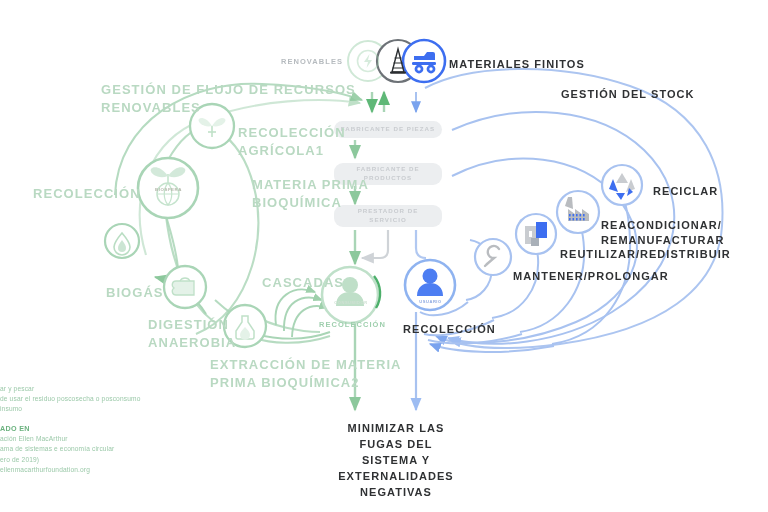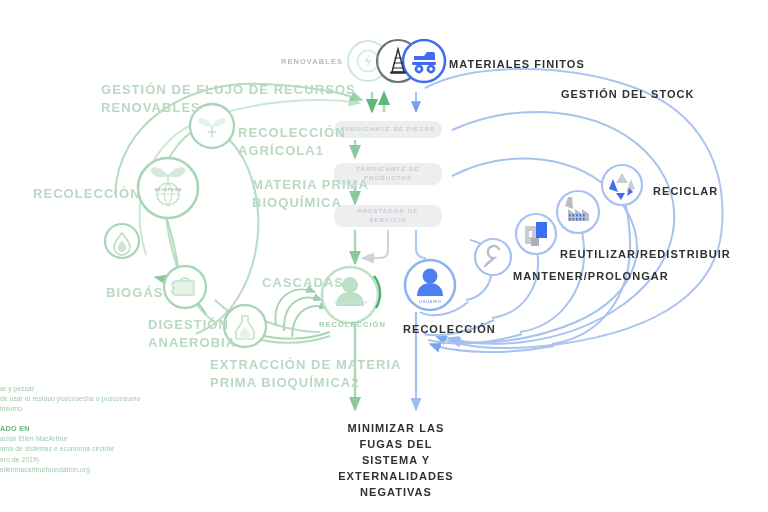--- a/index.html
+++ b/index.html
@@ -307,20 +307,22 @@
   <div class="lbl lbl-dark" style="left:561px;top:87px;">GESTIÓN DEL STOCK</div>
 
   <div class="lbl lbl-tech nodecap" style="left:409px;top:299px;width:43px;font-size:4px;color:#8ba7e0;">USUARIO</div>
 
   <div class="lbl lbl-dark" style="left:403px;top:322px;">RECOLECCIÓN</div>
 
   <div class="lbl lbl-dark" style="left:513px;top:269px;">MANTENER/PROLONGAR</div>
 
   <div class="lbl lbl-dark" style="left:560px;top:247px;">REUTILIZAR/REDISTRIBUIR</div>
 
+  <div class="lbl lbl-dark" style="left:601px;top:218px;white-space:pre-line;">REACONDICIONAR/
+REMANUFACTURAR</div>
 
   <div class="lbl lbl-dark" style="left:653px;top:184px;">RECICLAR</div>
 
   <div class="lbl lbl-dark" style="left:330px;top:421px;width:132px;text-align:center;white-space:pre-line;line-height:1.45;">MINIMIZAR LAS FUGAS DEL
 SISTEMA Y EXTERNALIDADES
 NEGATIVAS</div>
 
   <div class="footnote" style="left:0px;top:384px;">
     <div>ar y pescar</div>
     <div>de usar el residuo poscosecha o posconsumo</div>

